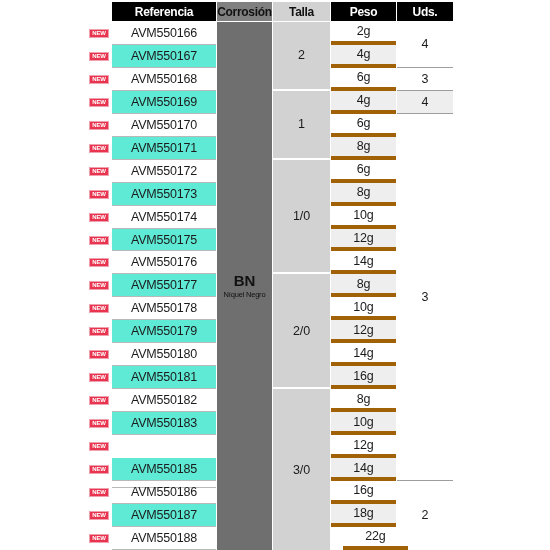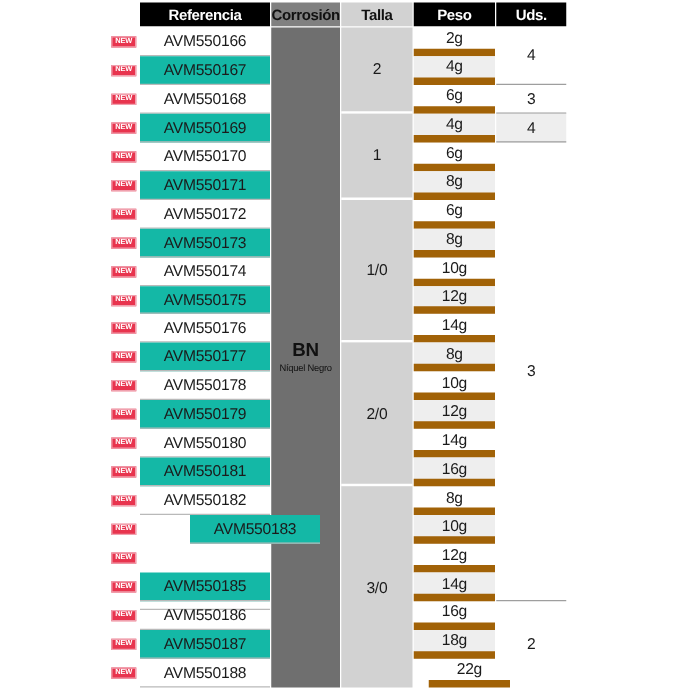--- a/index.html
+++ b/index.html
@@ -88,21 +88,21 @@
   .ref-cell {
     position: absolute;
     left: 112px;
     width: 104px;
     box-sizing: border-box;
     display: flex;
     align-items: center;
     justify-content: center;
     border-bottom: 1px solid #b9b9b9;
   }
-  .ref-cell.alt { background: #14b8a6; }
+  .ref-cell.alt { background: #5eead4; }
   .ref-cell .cell-text { font-size: 12.5px; }
 
   
   #corrosion-block {
     position: absolute;
     left: 217px;
     top: 0;
     width: 55px;
     height: 528px;
     background: #6f6f6f;
@@ -141,21 +141,21 @@
 
   
   .peso-cell {
     position: absolute;
     left: 331px;
     width: 65px;
     box-sizing: border-box;
     display: flex;
     align-items: center;
     justify-content: center;
-    border-bottom: 6px solid #a16207;
+    border-bottom: 4px solid #a16207;
   }
   .peso-cell.alt { background: #eeeeee; }
   .peso-cell .cell-text { font-size: 12.5px; }
 
   
   .uds-cell {
     position: absolute;
     left: 397px;
     width: 56px;
     box-sizing: border-box;
@@ -258,21 +258,21 @@
         </div>
         <div class="ref-cell" style="top: 321.3px; height: 22.95px;">
           <span class="cell-text">AVM550180</span>
         </div>
         <div class="ref-cell alt" style="top: 344.25px; height: 22.95px;">
           <span class="cell-text">AVM550181</span>
         </div>
         <div class="ref-cell" style="top: 367.2px; height: 22.95px;">
           <span class="cell-text">AVM550182</span>
         </div>
-        <div class="ref-cell alt" style="top: 390.15px; height: 22.95px; margin-left: 40px;">
+        <div class="ref-cell alt" style="top: 390.15px; height: 22.95px;">
           <span class="cell-text">AVM550183</span>
         </div>
         <div class="ref-cell" style="top: 413.1px; height: 22.95px; margin-top: 30px;">
           <span class="cell-text">AVM550184</span>
         </div>
         <div class="ref-cell alt" style="top: 436.05px; height: 22.95px;">
           <span class="cell-text">AVM550185</span>
         </div>
         <div class="ref-cell" style="top: 459px; height: 22.95px;">
           <span class="cell-text">AVM550186</span>

